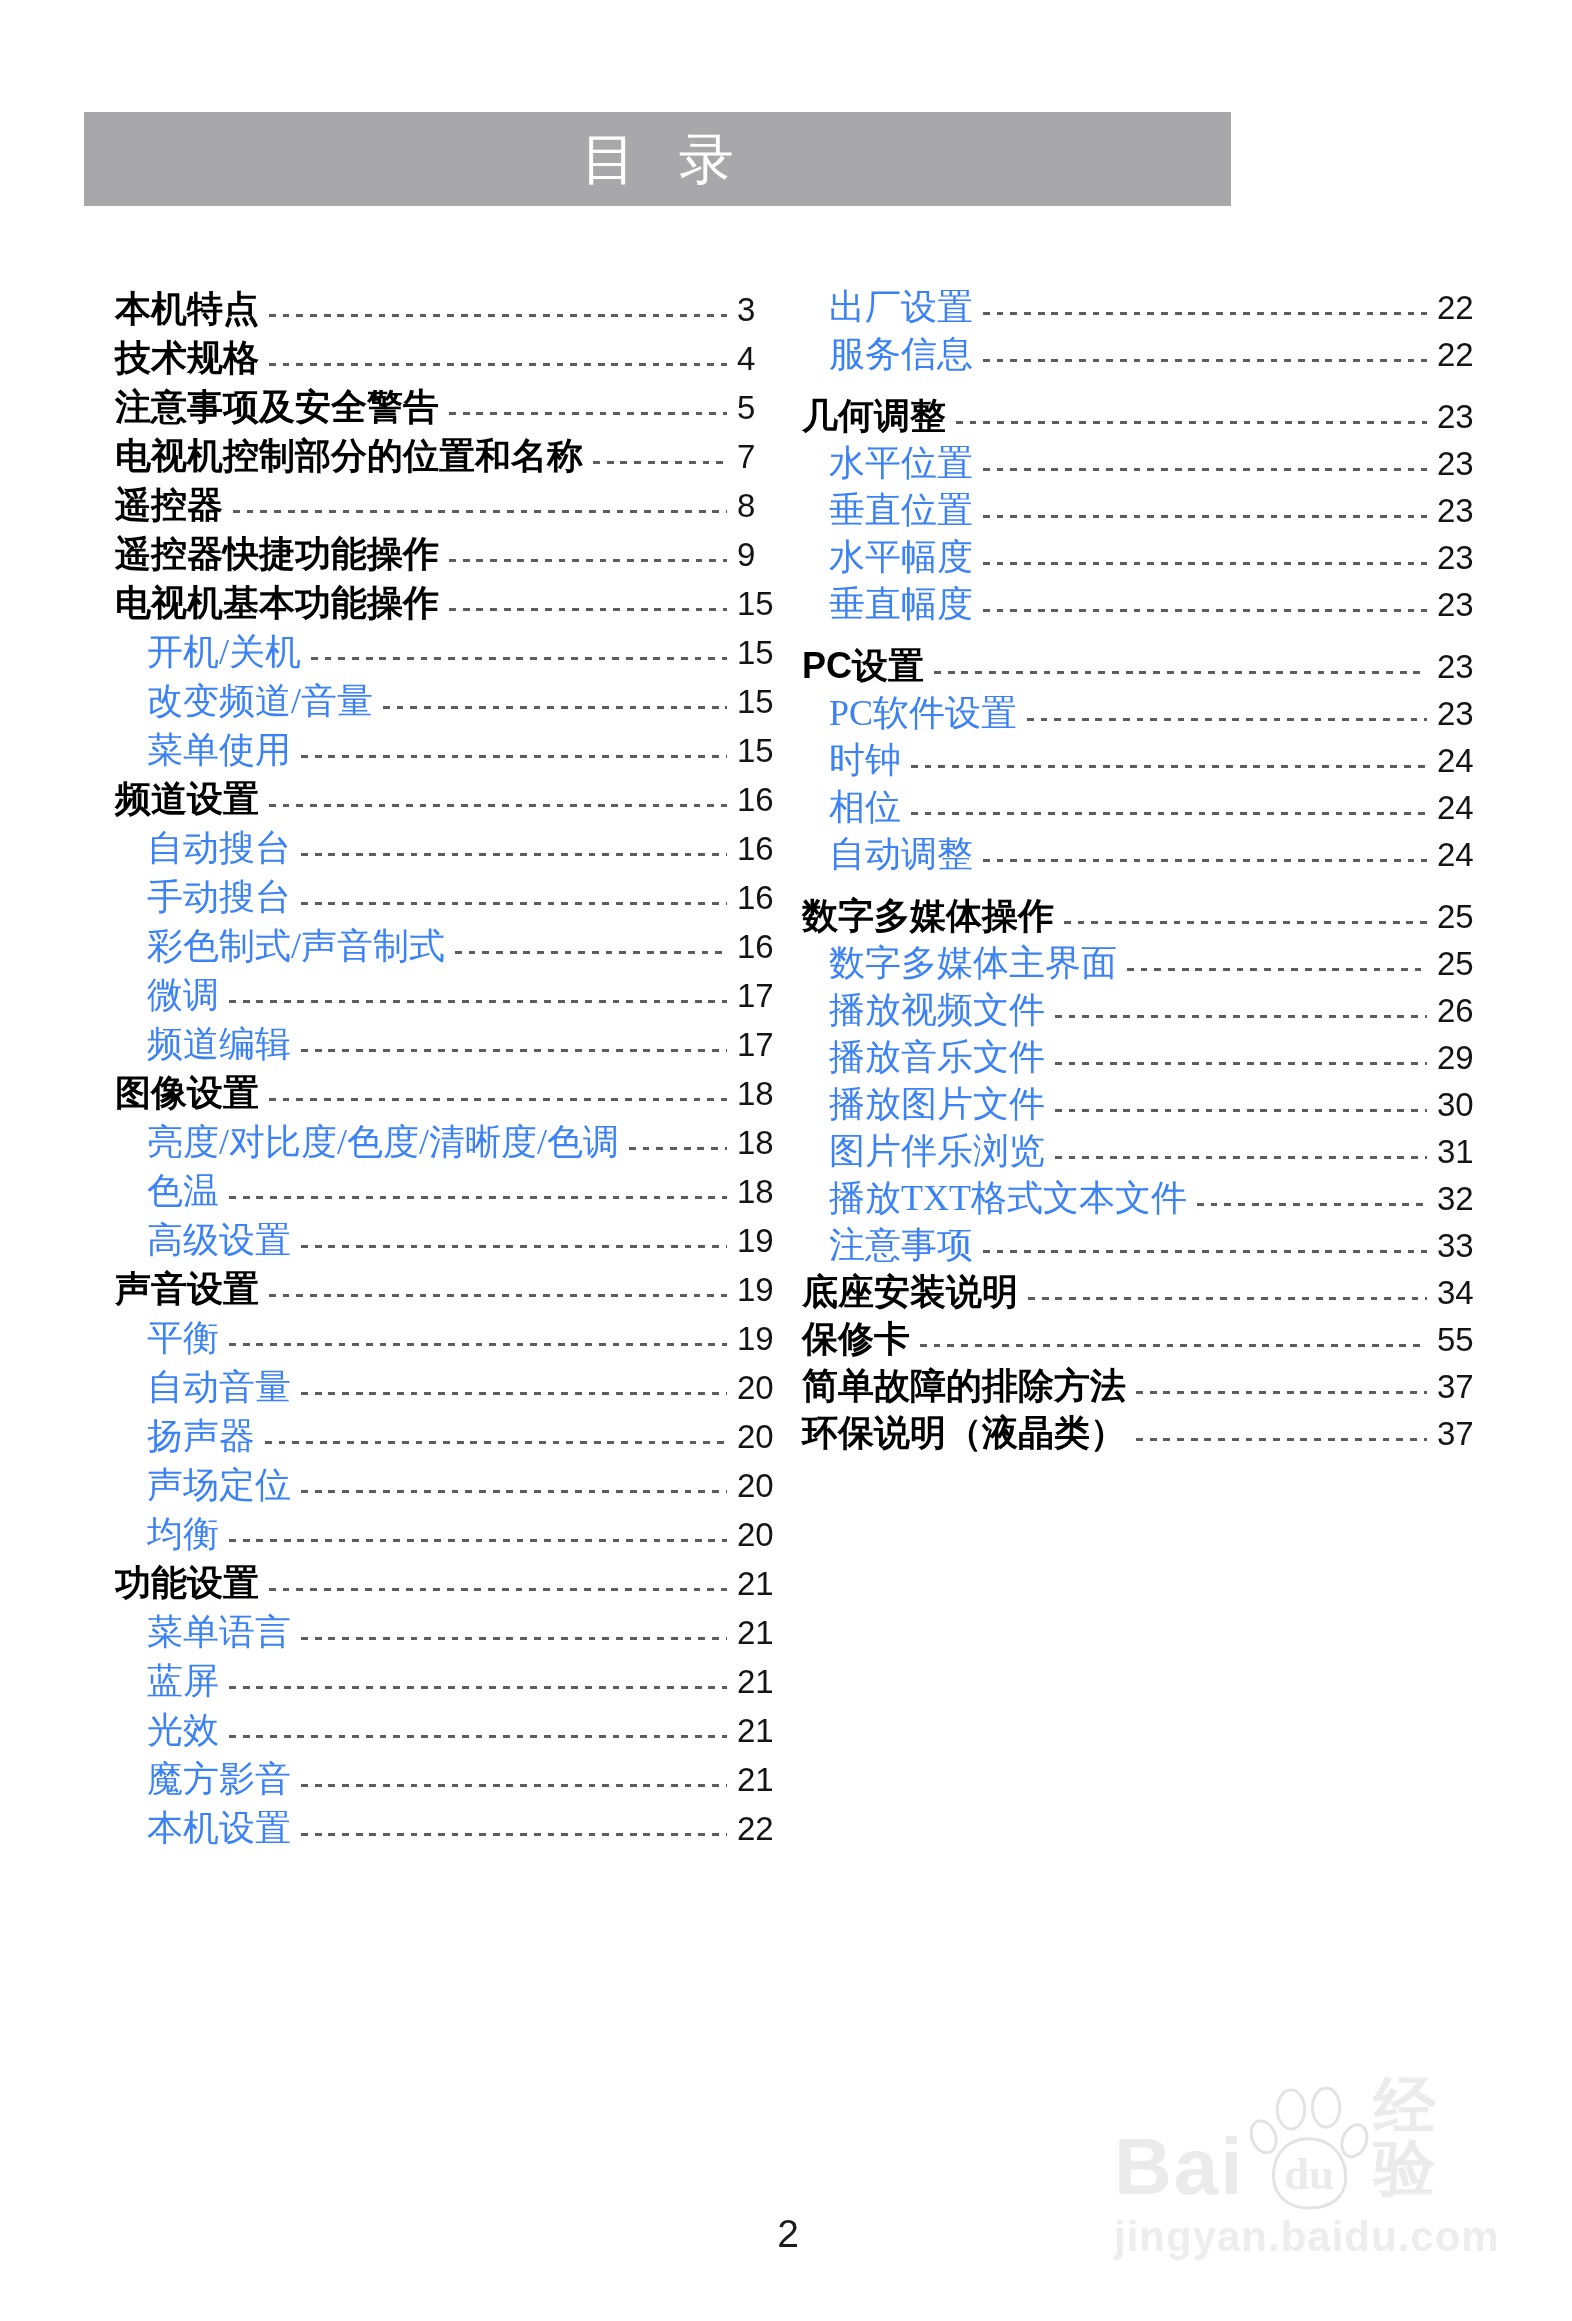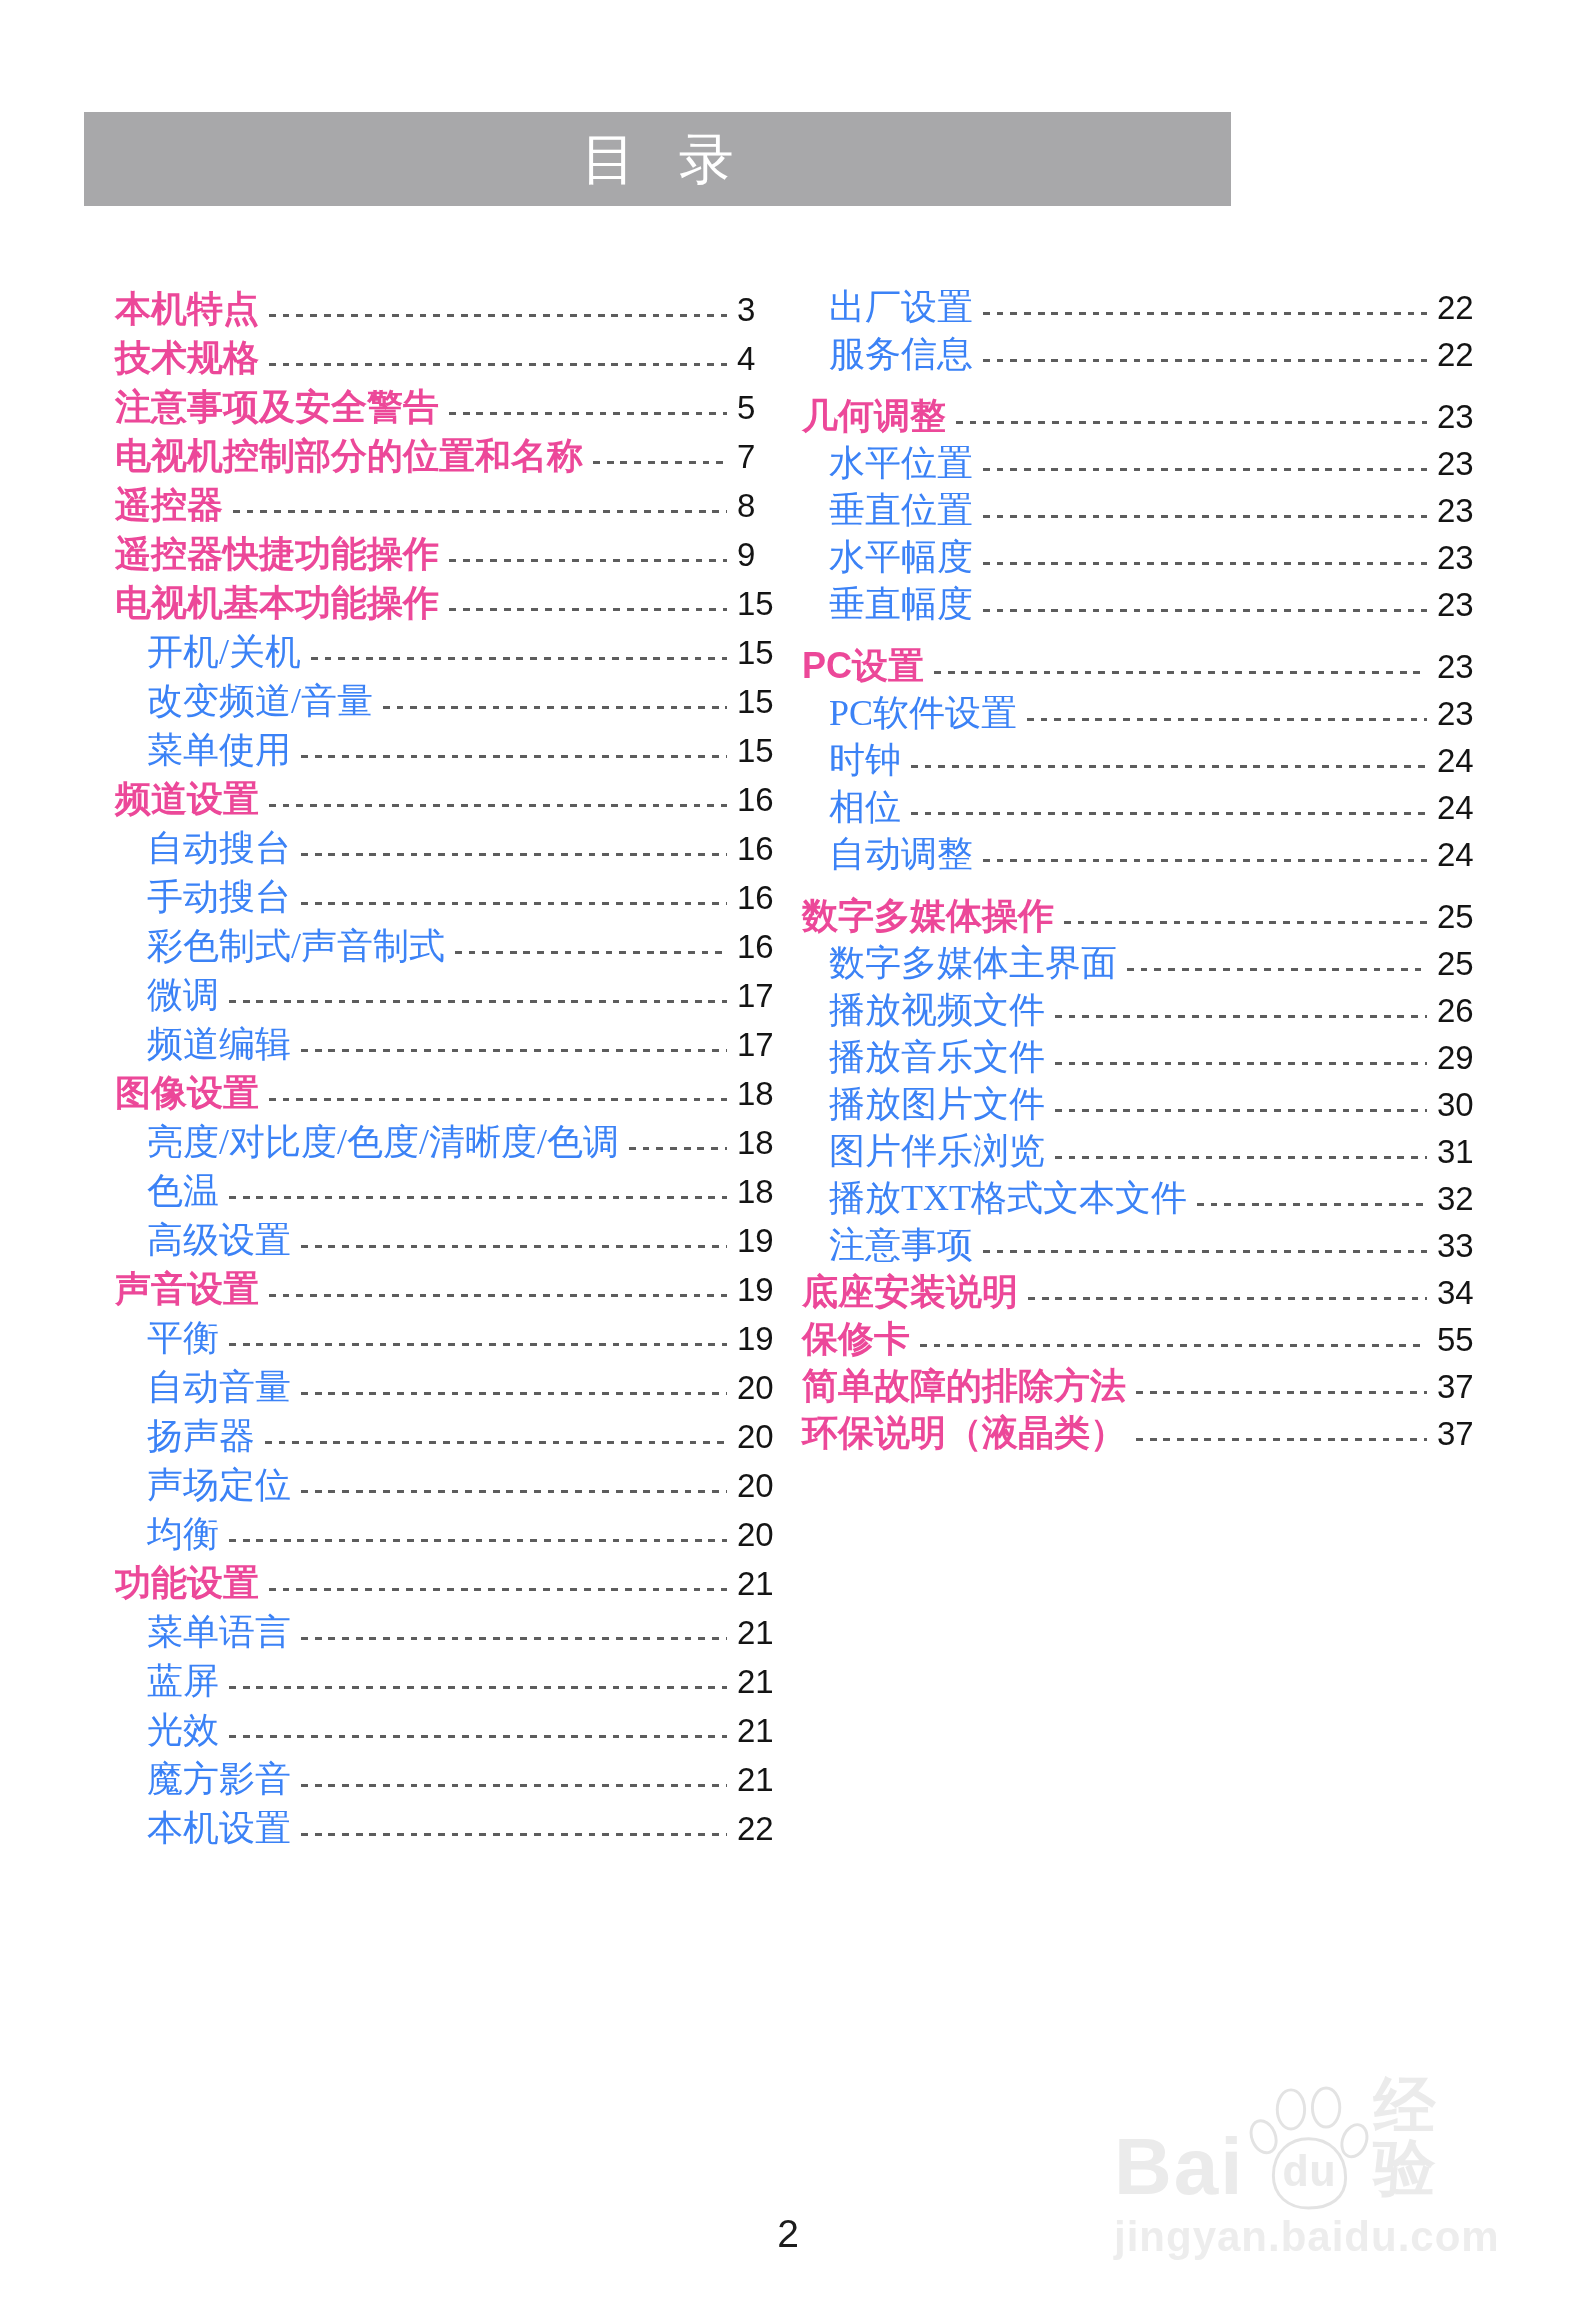--- a/index.html
+++ b/index.html
@@ -32,21 +32,21 @@
   }
   #col-right .toc-row{height:47px;}
   .toc-row.gap{margin-top:15px;}
   .toc-label{
     white-space:nowrap;line-height:1;
     padding-bottom:2.9px;
     color:#161616;
   }
   .lvl1 > .toc-label{
     font-family:"Liberation Sans",sans-serif;
-    font-weight:700;font-size:36px;color:#ec4899;
+    font-weight:700;font-size:36px;color:#000000;
   }
   .lvl2{padding-left:32px;}
   #col-right .lvl2{padding-left:27px;}
   .lvl2 > .toc-label{
     font-family:"Liberation Serif",serif;
     font-weight:400;font-size:36px;color:#3b82f6;
   }
   .toc-leader{
     flex:1;height:2.9px;
     margin:0 9.8px 12.7px 9.8px;
@@ -75,21 +75,21 @@
   .wm-row1{display:flex;align-items:flex-end;line-height:1;}
   .wm-bai{
     font-size:80px;font-weight:700;letter-spacing:2px;
     font-family:"Liberation Sans",sans-serif;color:#ebebeb;
   }
   .wm-paw{position:relative;width:125px;height:125px;flex-shrink:0;margin:0 2px -3.9px 2px;}
   .wm-paw svg{position:absolute;left:0;top:0;}
   .wm-du{
     position:absolute;left:50%;bottom:13.7px;transform:translateX(-50%);
     font-size:45px;font-weight:700;color:#ebebeb;
-    font-family:Liberation Mono, monospace;
+    font-family:Liberation Serif, serif;
   }
   .wm-cn{
     font-size:62px;font-weight:700;color:#ebebeb;
     padding-bottom:7.8px;letter-spacing:3.9px;
   }
   .wm-url{
     margin-top:5.9px;
     font-size:42px;font-weight:700;color:#ededed;
     font-family:"Liberation Sans",sans-serif;
     letter-spacing:1px;

